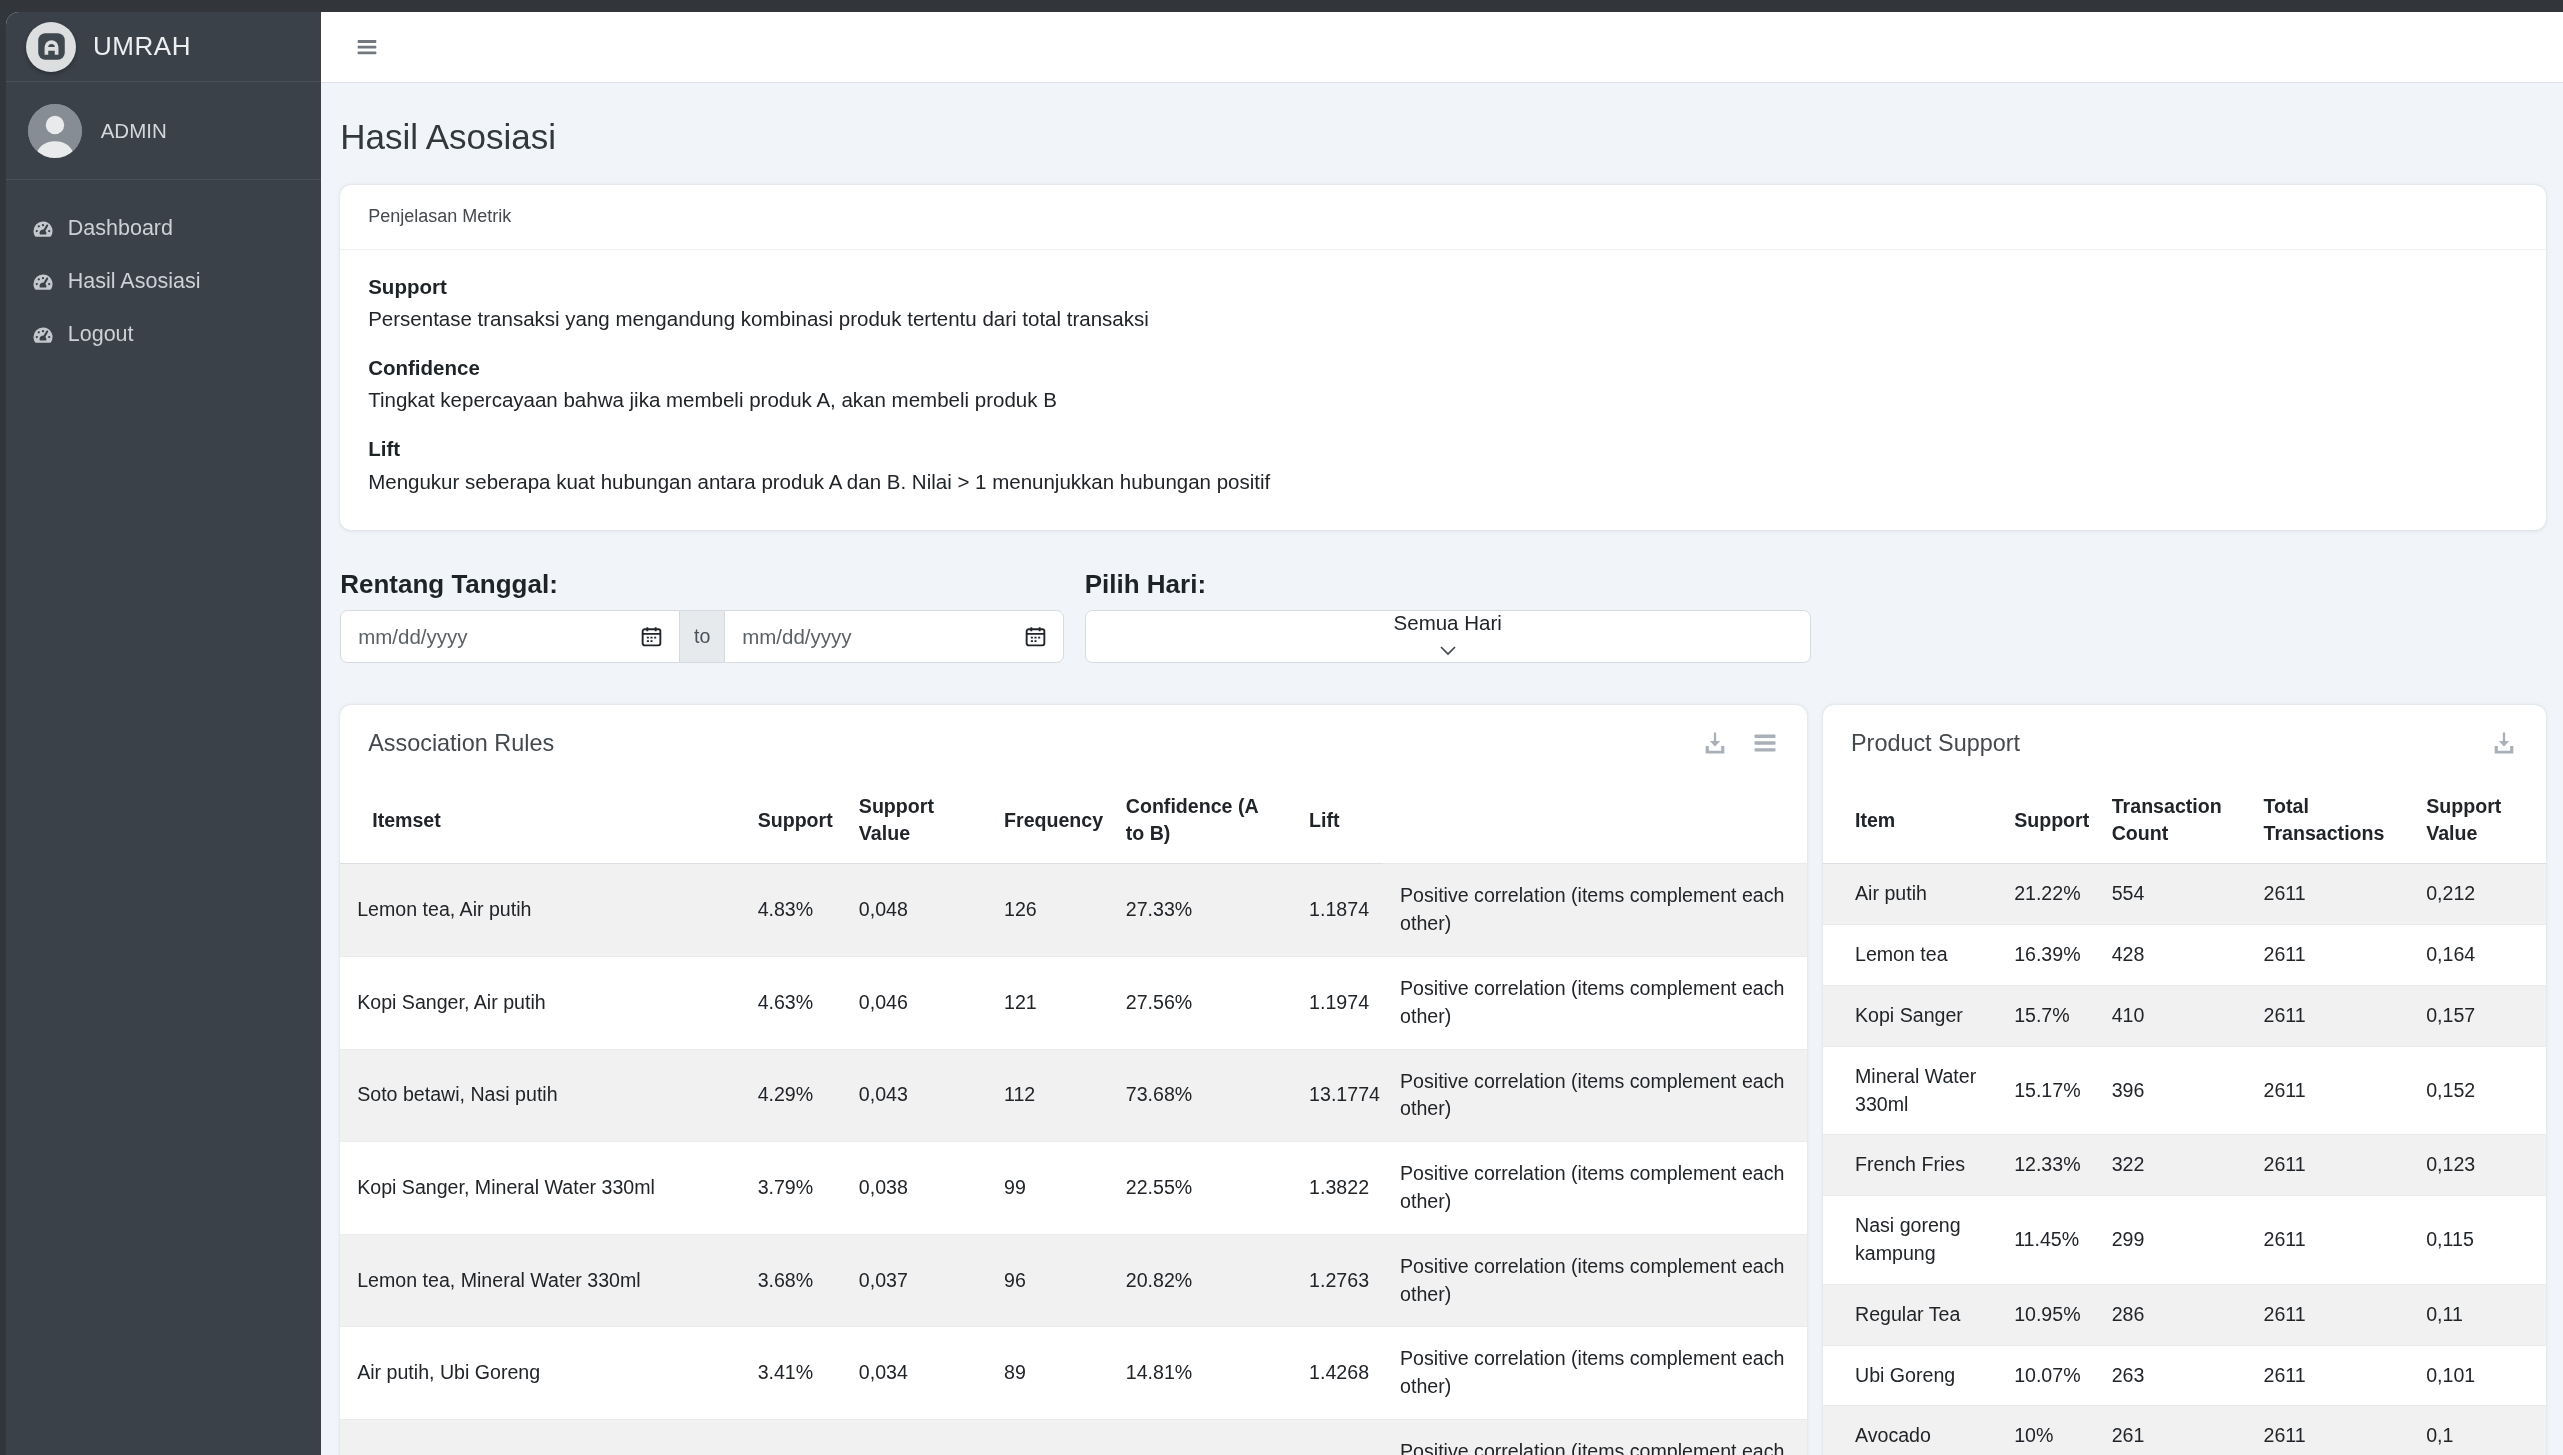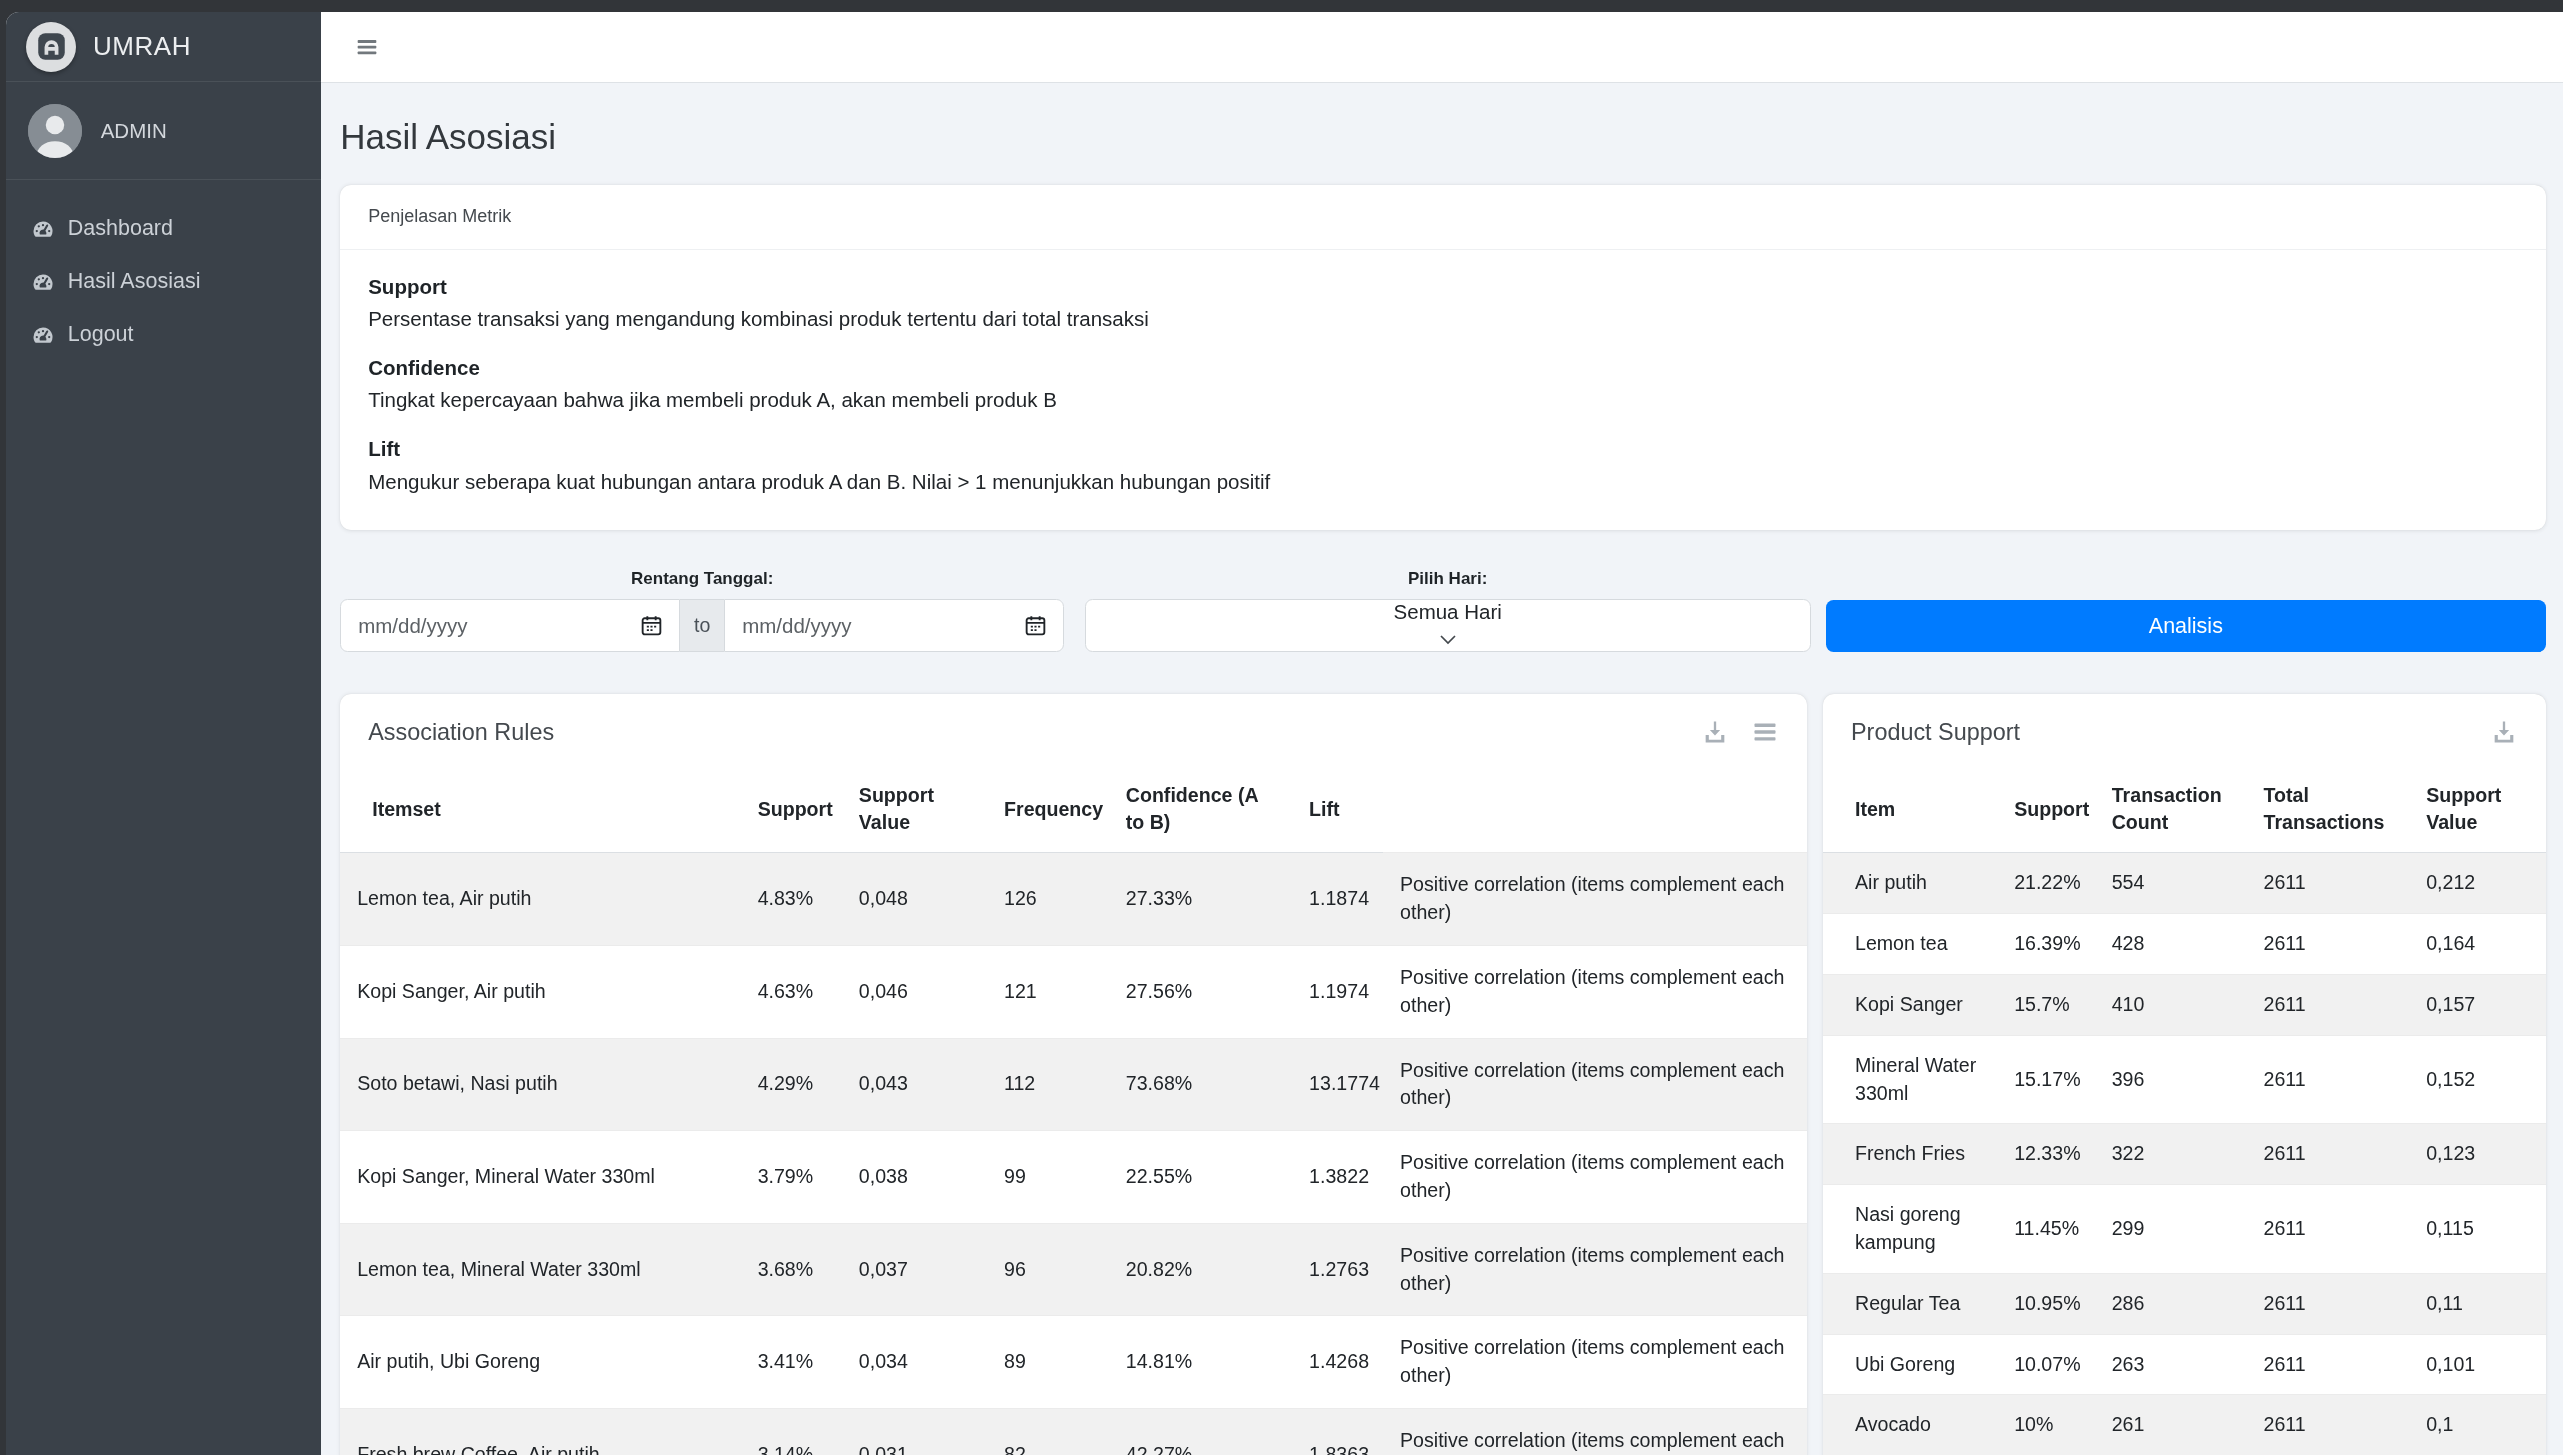--- a/index.html
+++ b/index.html
@@ -71,21 +71,21 @@
     border-bottom:0.9px solid #eef0f2;
   }
   .metrics .card-body { padding:25px 28px 11.2px 28px; }
   .metric { margin-bottom:25px; }
   .metric .term { font-weight:700; font-size:20.5px; color:#1e2327; margin-bottom:8.4px; }
   .metric .desc { font-size:20.5px; color:#212529; }
 
   
   .filter-row { display:flex; margin-top:39px; }
   .filter-col label {
-    display:block; font-weight:700; font-size:17px; color:#1e2327; margin-bottom:10.3px;text-align:center;
+    display:block; font-weight:700; font-size:26px; color:#1e2327; margin-bottom:10.3px;
   }
   .date-col { width:724px; margin-right:20.5px; }
   .day-col  { width:726px; margin-right:15px; }
   .btn-col  { flex:1; display:flex; flex-direction:column; justify-content:flex-end; }
   .input-group { display:flex; height:53px; }
   .date-input {
     flex:1; background:#fff; border:0.9px solid #d6dade;
     display:flex; align-items:center; justify-content:space-between;
     padding:0 15px 0 17px; font-size:20.5px; cursor:text;
   }
@@ -266,23 +266,20 @@
           <label>Pilih Hari:</label>
           <div class="select-box">
             <span>Semua Hari</span>
             <span class="chev">
               <svg viewBox="0 0 24 24" fill="none" stroke="currentColor" stroke-width="1.7">
                   <path d="M5 9l7 7 7-7"></path>
                 </svg>
             </span>
           </div>
         </div>
-        <div class="filter-col btn-col">
-          <button class="analyze-btn">Analisis</button>
-        </div>
       </div>
 
       <div class="tables-row">
         <section class="card table-card rules-card">
           <div class="card-header">
             <span>Association Rules</span>
             <span class="tools">
               <span class="tool-icon">
                 <svg viewBox="0 0 24 24" fill="currentColor">
                   <path d="M11 3h2v7.3h3.4L12 14.9 7.6 10.3H11z"></path>

